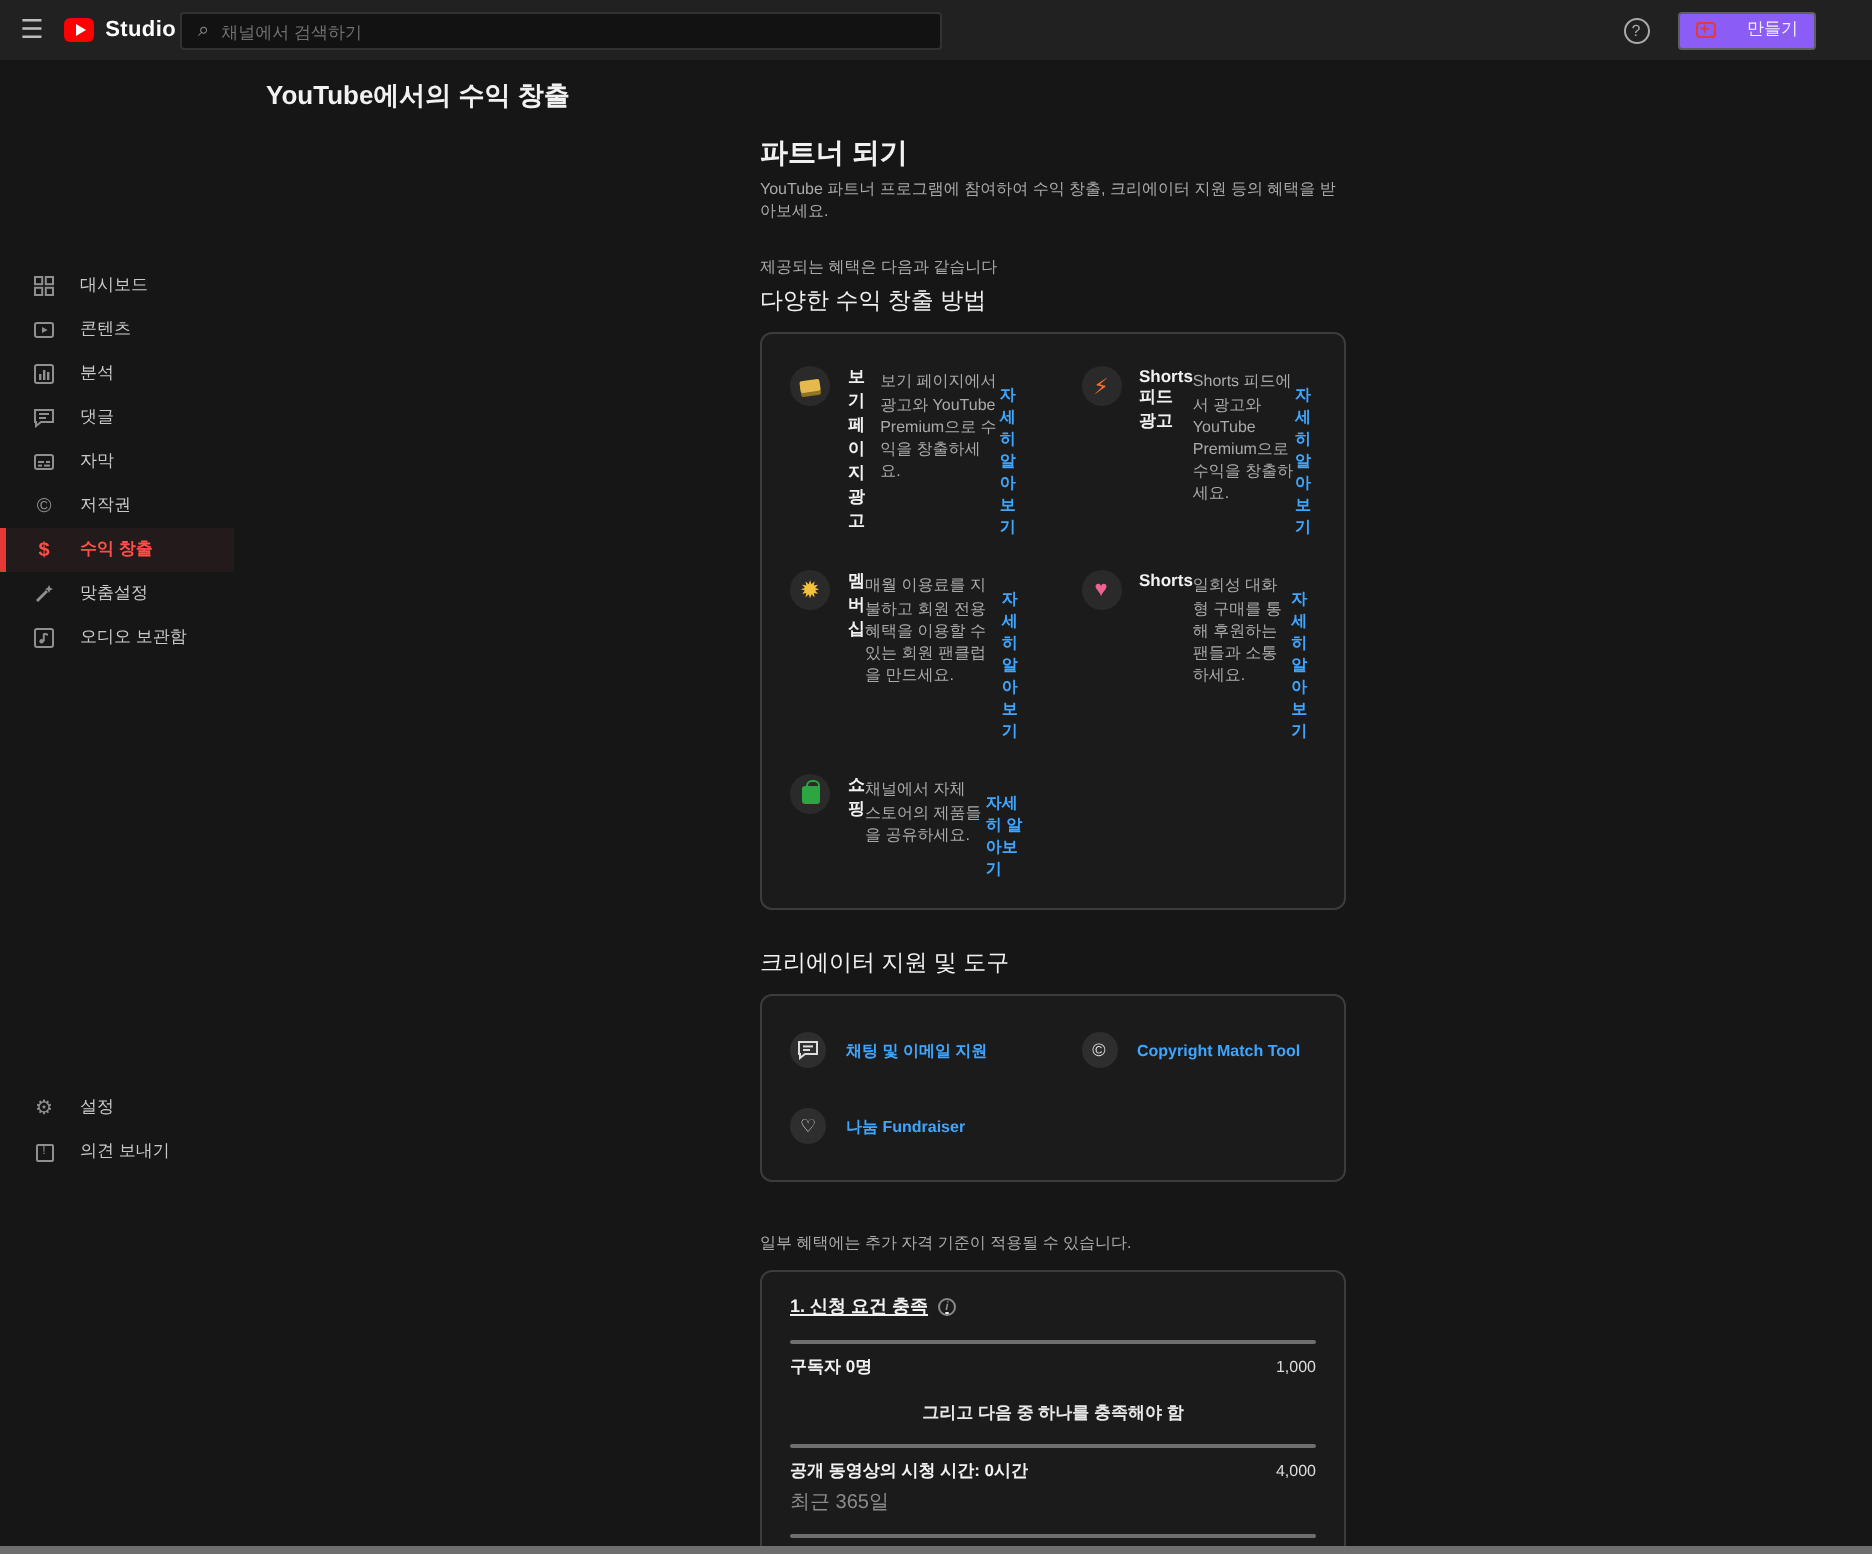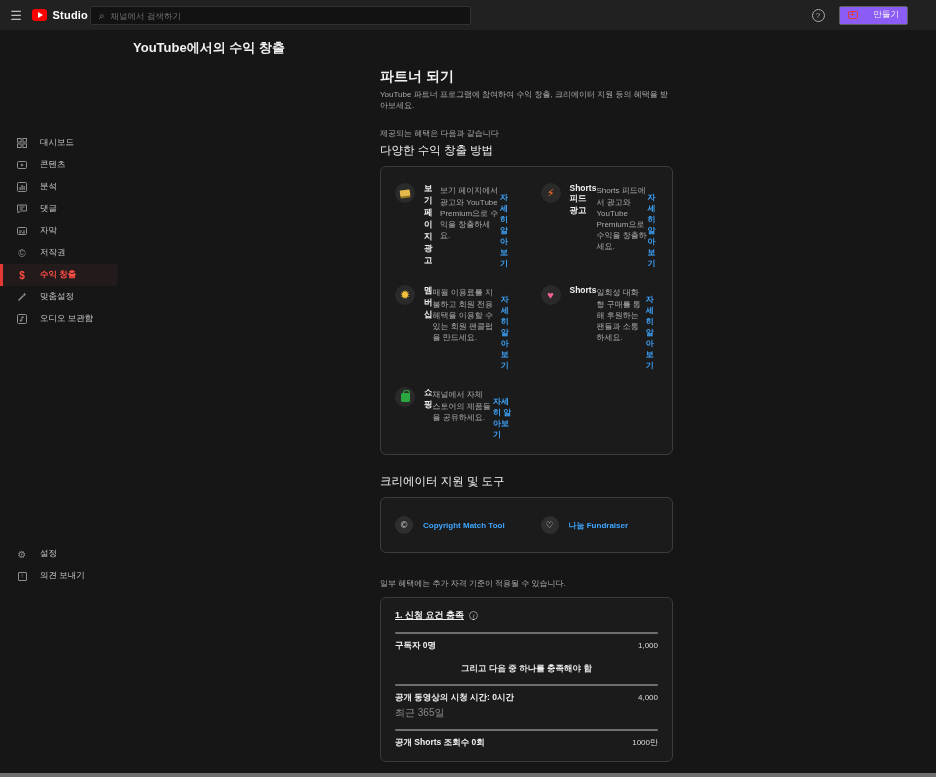--- a/index.html
+++ b/index.html
@@ -279,20 +279,30 @@
         </div>
       </div>
     </div>
   </div>
 
   <div class="h-section spaced">크리에이터 지원 및 도구</div>
 
   <div class="card">
     <div class="support-grid">
       <div class="support-item">
+        <span class="s-ic">
+          <svg width="10" height="10" viewBox="0 0 10 10">
+              <path d="M0.5 1 h9 v6 h-6 l-2.5 2 v-2 h-0.5 Z" fill="none" stroke="#ddd"></path>
+              <line x1="2.5" y1="3.2" x2="7.5" y2="3.2" stroke="#ddd"></line>
+              <line x1="2.5" y1="5" x2="6" y2="5" stroke="#ddd"></line>
+            </svg>
+        </span>
+        <span class="s-lab">채팅 및 이메일 지원</span>
+      </div>
+      <div class="support-item">
         <span class="s-ic">©</span>
         <span class="s-lab">Copyright Match Tool</span>
       </div>
       <div class="support-item">
         <span class="s-ic">♡</span>
         <span class="s-lab">나눔 Fundraiser</span>
       </div>
     </div>
   </div>
 

